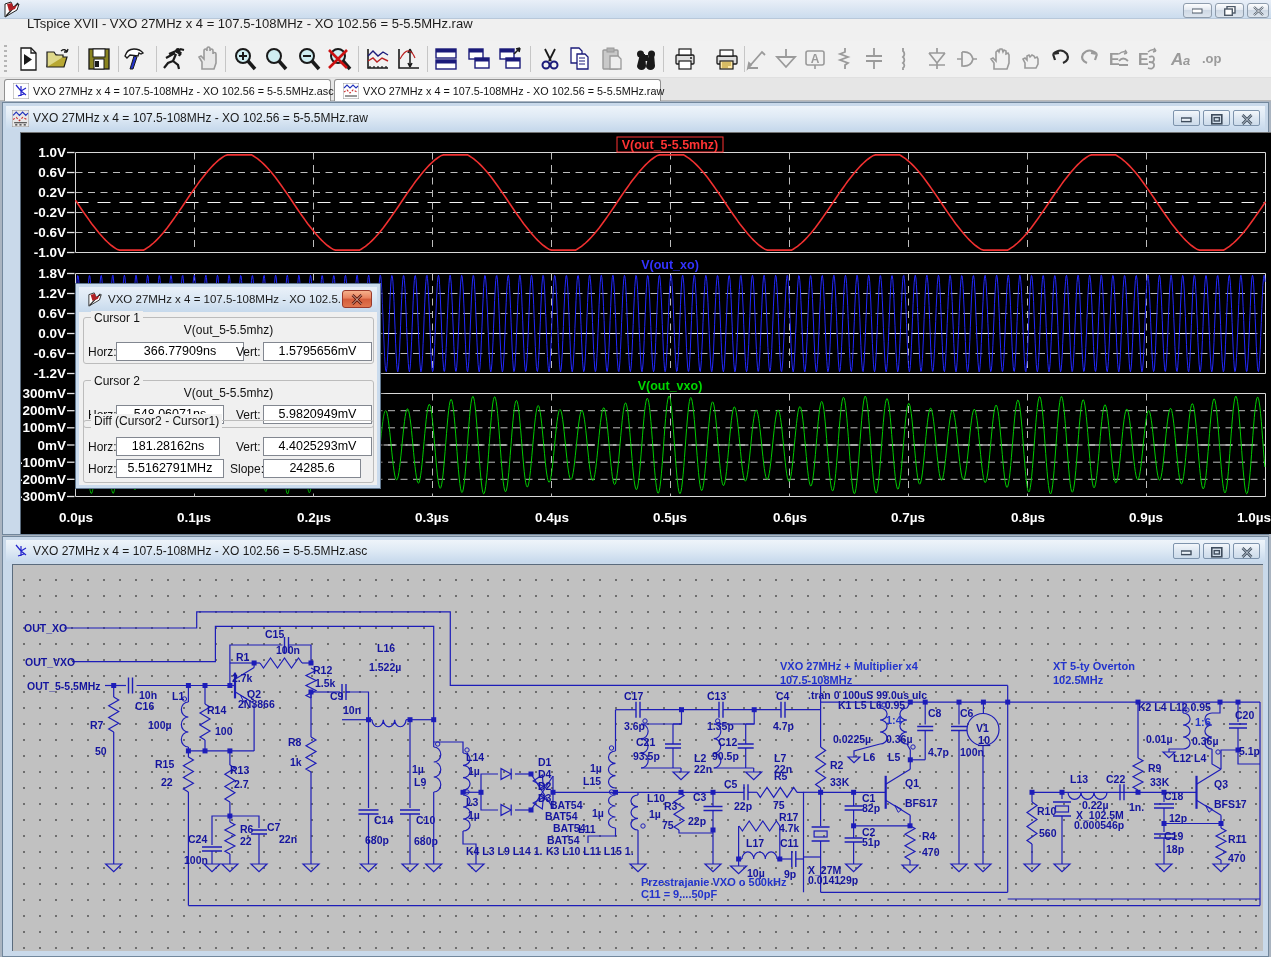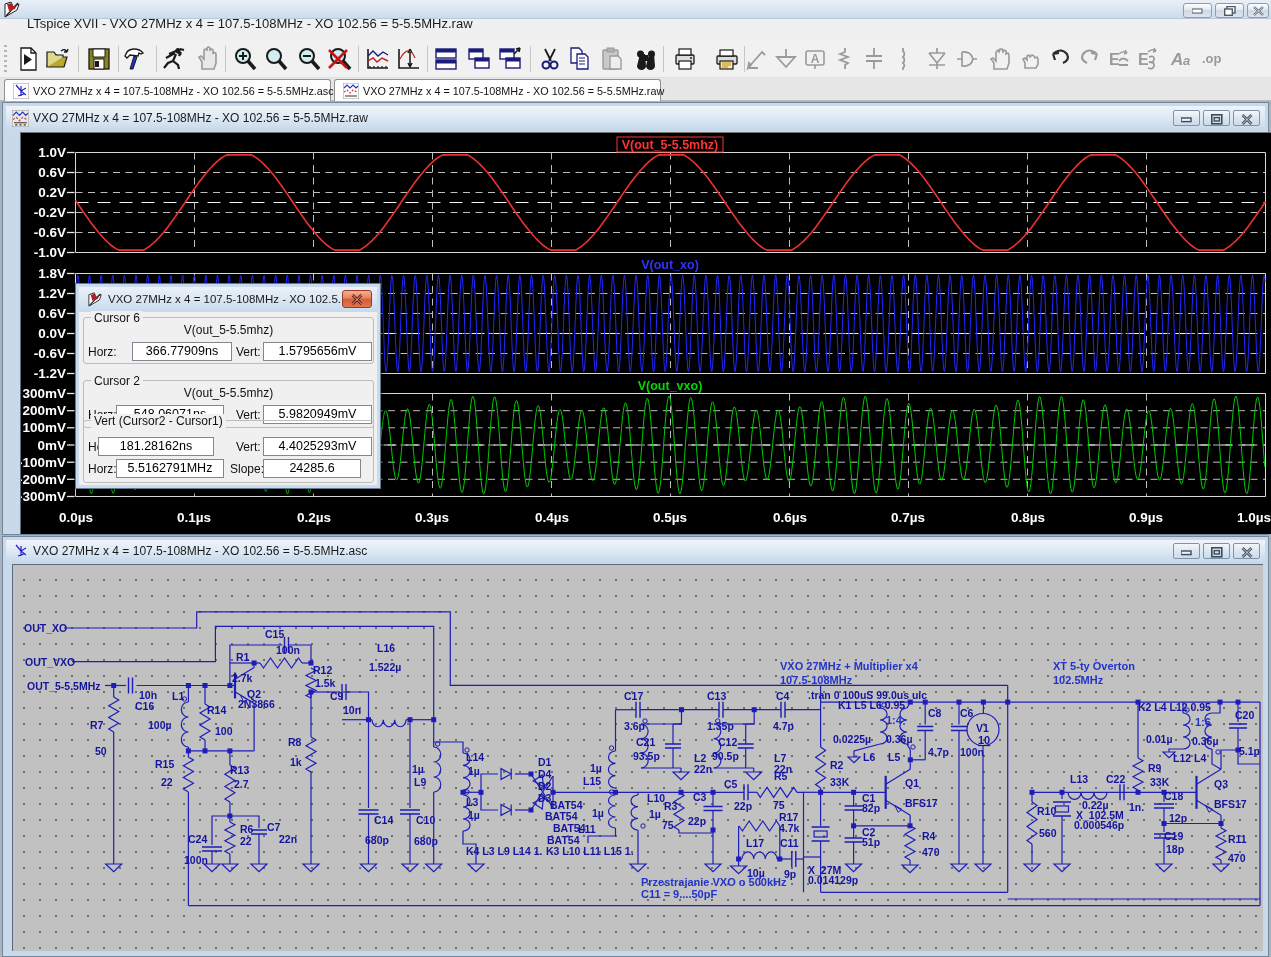--- a/index.html
+++ b/index.html
@@ -925,41 +925,41 @@
       <span class="dt">VXO 27MHz x 4 = 107.5-108MHz - XO 102.5...</span>
       <div id="dlgclose">
           <svg style="display:block;margin:3px auto 0" width="12" height="11" viewBox="0 0 12 11">
             <path d="M1.5,1 L10.5,10 M10.5,1 L1.5,10" stroke="#5c1408" stroke-width="2.6"></path>
             <path d="M1.5,1 L10.5,10 M10.5,1 L1.5,10" stroke="#f6d0bd" stroke-width="0.9"></path>
           </svg>
         </div>
     </div>
 
     <div class="grp" style="top:33px;height:47px">
-      <div class="grplab">Cursor 6</div>
+      <div class="grplab">Cursor 1</div>
       <div class="vname" style="top:5px">V(out_5-5.5mhz)</div>
       <div class="fldlab" style="left:4px;top:27px">Horz:</div>
-      <div class="fld" style="left:48px;top:24px;width:100px">366.77909ns</div>
+      <div class="fld" style="left:32px;top:24px;width:128px">366.77909ns</div>
       <div class="fldlab" style="left:152px;top:27px">Vert:</div>
       <div class="fld" style="left:179px;top:24px;width:109px">1.5795656mV</div>
     </div>
 
     <div class="grp" style="top:96px;height:48px">
       <div class="grplab">Cursor 2</div>
       <div class="vname" style="top:5px">V(out_5-5.5mhz)</div>
       <div class="fldlab" style="left:4px;top:27px">Horz:</div>
       <div class="fld" style="left:32px;top:24px;width:108px">548.06071ns</div>
       <div class="fldlab" style="left:152px;top:27px">Vert:</div>
       <div class="fld" style="left:179px;top:24px;width:109px">5.9820949mV</div>
     </div>
 
     <div class="grp" style="top:136px;height:63px">
-      <div class="grplab">Vert (Cursor2 - Cursor1)</div>
+      <div class="grplab">Diff (Cursor2 - Cursor1)</div>
       <div class="fldlab" style="left:4px;top:19px">Horz:</div>
-      <div class="fld" style="left:14px;top:16px;width:116px">181.28162ns</div>
+      <div class="fld" style="left:32px;top:16px;width:104px">181.28162ns</div>
       <div class="fldlab" style="left:152px;top:19px">Vert:</div>
       <div class="fld" style="left:179px;top:16px;width:109px">4.4025293mV</div>
       <div class="fldlab" style="left:4px;top:41px">Horz:</div>
       <div class="fld" style="left:32px;top:38px;width:108px">5.5162791MHz</div>
       <div class="fldlab" style="left:146px;top:41px">Slope:</div>
       <div class="fld" style="left:179px;top:38px;width:98px">24285.6</div>
     </div>
   </div>
 
 </div>

